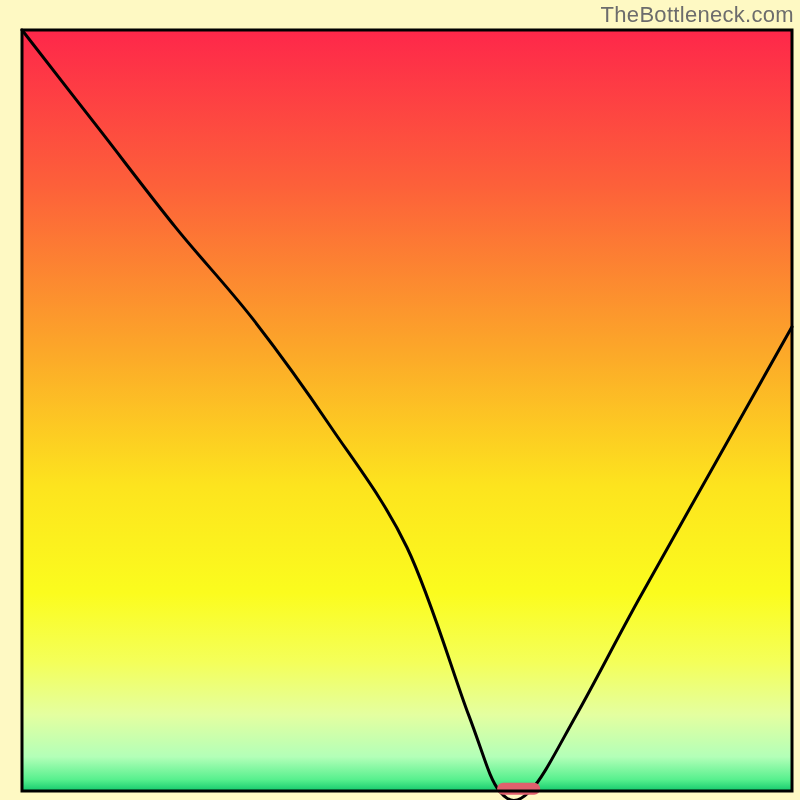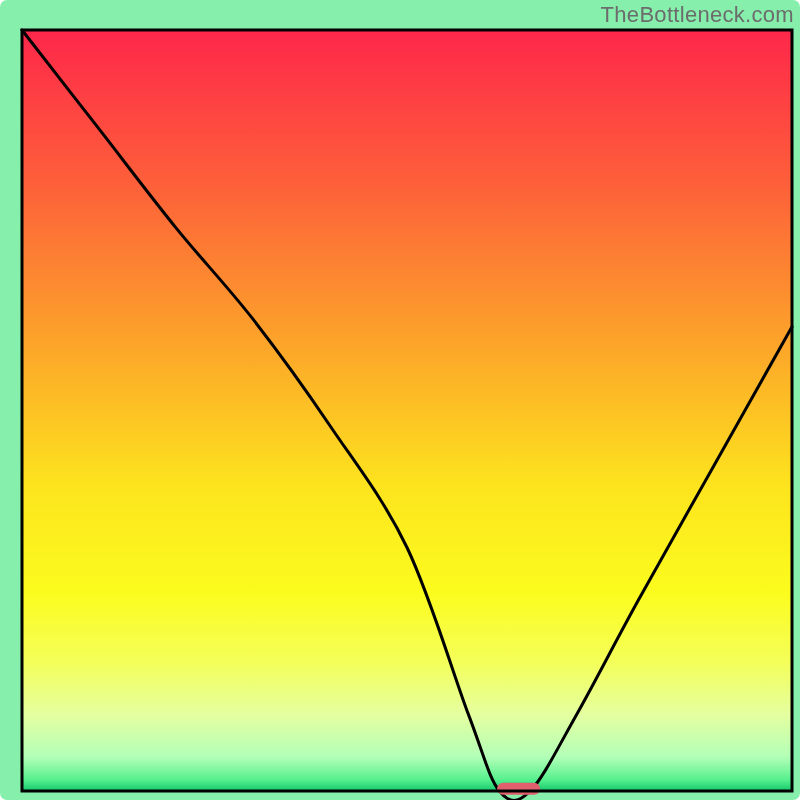--- a/index.html
+++ b/index.html
@@ -7,22 +7,21 @@
     padding: 0;
     width: 800px;
     height: 800px;
     background: #ffffff;
     font-family: Arial, Helvetica, sans-serif;
   }
   .frame {
     position: relative;
     width: 800px;
     height: 800px;
-    background: #86efac;
-    border-radius: 7px;
+    background: #fef9c3;
   }
   .watermark {
     position: absolute;
     top: 2px;
     right: 6px;
     font-size: 22px;
     font-weight: 500;
     color: #6c6c6c;
     letter-spacing: 0.3px;
     z-index: 10;

